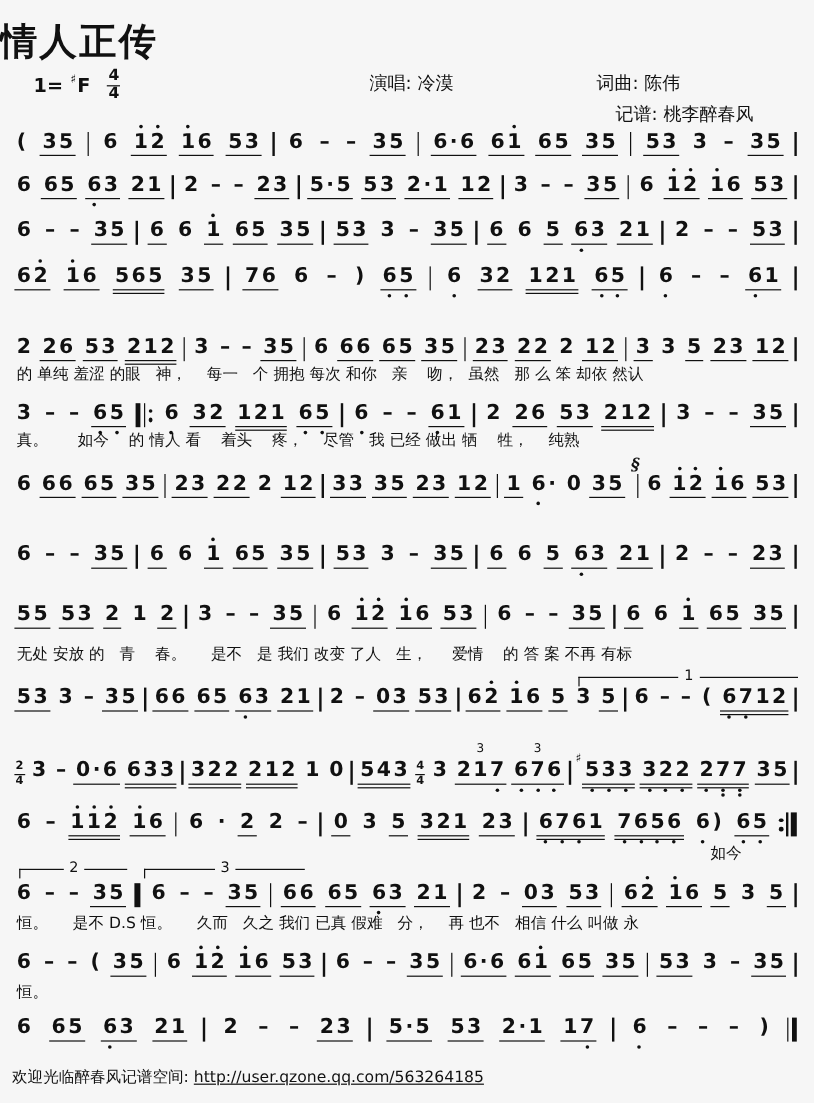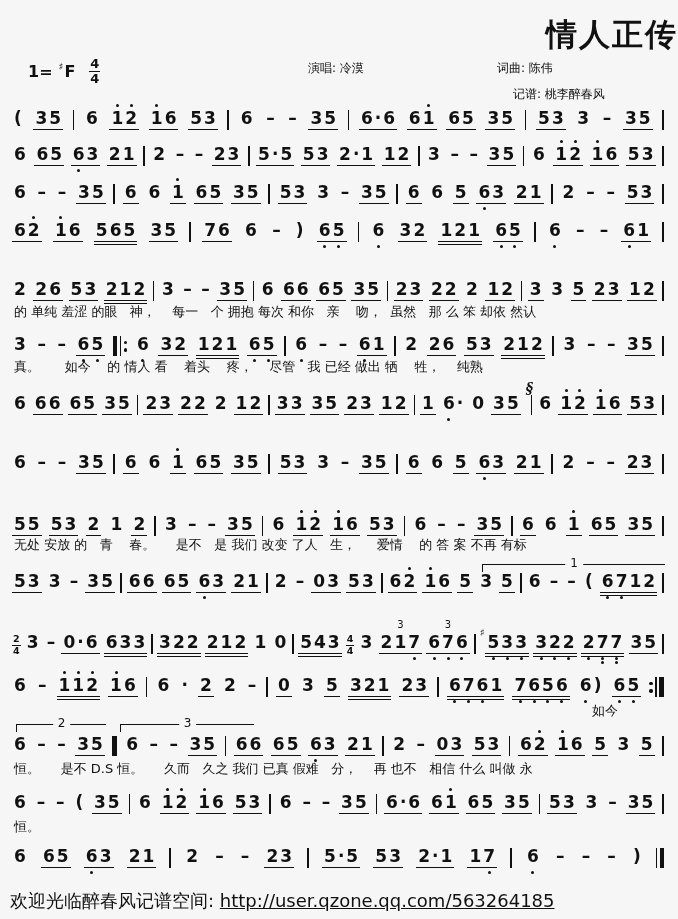--- a/index.html
+++ b/index.html
@@ -1,27 +1,27 @@
 <!DOCTYPE html>
 <html><head>
 <meta charset="utf-8">
 <style>
   *{box-sizing:border-box}
   html,body{margin:0;padding:0;background:#f6f6f6}
   .sheet{position:relative;width:678px;height:919px;background:#f6f6f6;color:#111;
          font-family:"DejaVu Sans","Liberation Sans",sans-serif;overflow:hidden}
-  .title{position:absolute;top:14px;left:0;right:0;text-align:right;
+  .title{position:absolute;top:14px;left:0;right:0;text-align:left;
          font-size:31px;font-weight:bold;letter-spacing:2px}
   .keysig{position:absolute;top:57px;left:28px;font-size:16px;font-weight:bold;
           display:flex;align-items:center}
   .ksharp{font-size:10px;position:relative;top:-5px;margin:0 1px 0 6px}
   .frac{display:inline-flex;flex-direction:column;text-align:center;font-size:13px;
         line-height:1.05;margin-left:14px;font-weight:bold}
   .frac .n{border-bottom:1.5px solid #111;padding:0 1px}
-  .credit{position:absolute;font-size:12px}
+  .credit{position:absolute;font-size:15px}
   .mrow{position:absolute;left:12px;right:14px;display:flex;justify-content:space-between;
         align-items:flex-start;height:22px;font-weight:bold;font-size:17px}
   .note{display:inline-flex;position:relative;line-height:1}
   .grp{display:inline-block;line-height:1;padding:0 1px 2px}
   .u1{border-bottom:1.6px solid #111}
   .u2{border-bottom:4px double #111}
   .ch{position:relative;display:inline-block;padding:0 1px}
   .dot{position:absolute;left:50%;margin-left:-1.5px;width:3px;height:3px;border-radius:50%;background:#111}
   .bl{width:1.6px;height:20px;background:#111}
   .bl-thick{width:4.5px}
@@ -33,21 +33,21 @@
        font-family:"DejaVu Serif",serif;font-style:italic}
   .ts{display:inline-flex;flex-direction:column;font-size:9.5px;line-height:1.1;
       text-align:center;align-self:center;font-weight:bold}
   .ts .tsn{border-bottom:1px solid #111;padding:0 1px}
   .tri{position:absolute;top:-14px;left:50%;transform:translateX(-50%);font-size:10px;font-weight:normal}
   .sh{font-size:10px;position:relative;top:-6px;margin-right:1px}
   .lrow{position:absolute;left:14px;font-size:13px;white-space:pre}
   .volta{position:absolute;height:8px;border-top:1.6px solid #111;border-left:1.6px solid #111}
   .volta b{position:absolute;top:-9px;left:50%;transform:translateX(-50%);
            background:#f6f6f6;padding:0 5px;font-size:12px;font-weight:normal}
-  .footer{position:absolute;top:889px;left:10px;font-size:18px}
+  .footer{position:absolute;top:889px;left:10px;font-size:13px}
   .footer .url{text-decoration:underline}
 </style>
 </head>
 <body>
 
 <div class="sheet">
 
   <div class="title">情人正传</div>
 
   <div class="keysig">
@@ -602,21 +602,21 @@
         <span class="grp"><span class="ch">–</span></span>
       </span>
       <span class="note">
         <span class="grp"><span class="ch">–</span></span>
       </span>
       <span class="note">
         <span class="grp u1"><span class="ch">2</span><span class="ch">3</span></span>
       </span>
       <span class="bl"></span>
     </div>
-  <div class="mrow" style="top:516px">
+  <div class="mrow" style="top:504px">
       <span class="note">
         <span class="grp u1"><span class="ch">5</span><span class="ch">5</span></span>
       </span>
       <span class="note">
         <span class="grp u1"><span class="ch">5</span><span class="ch">3</span></span>
       </span>
       <span class="note">
         <span class="grp u1"><span class="ch">2</span></span>
       </span>
       <span class="note">

